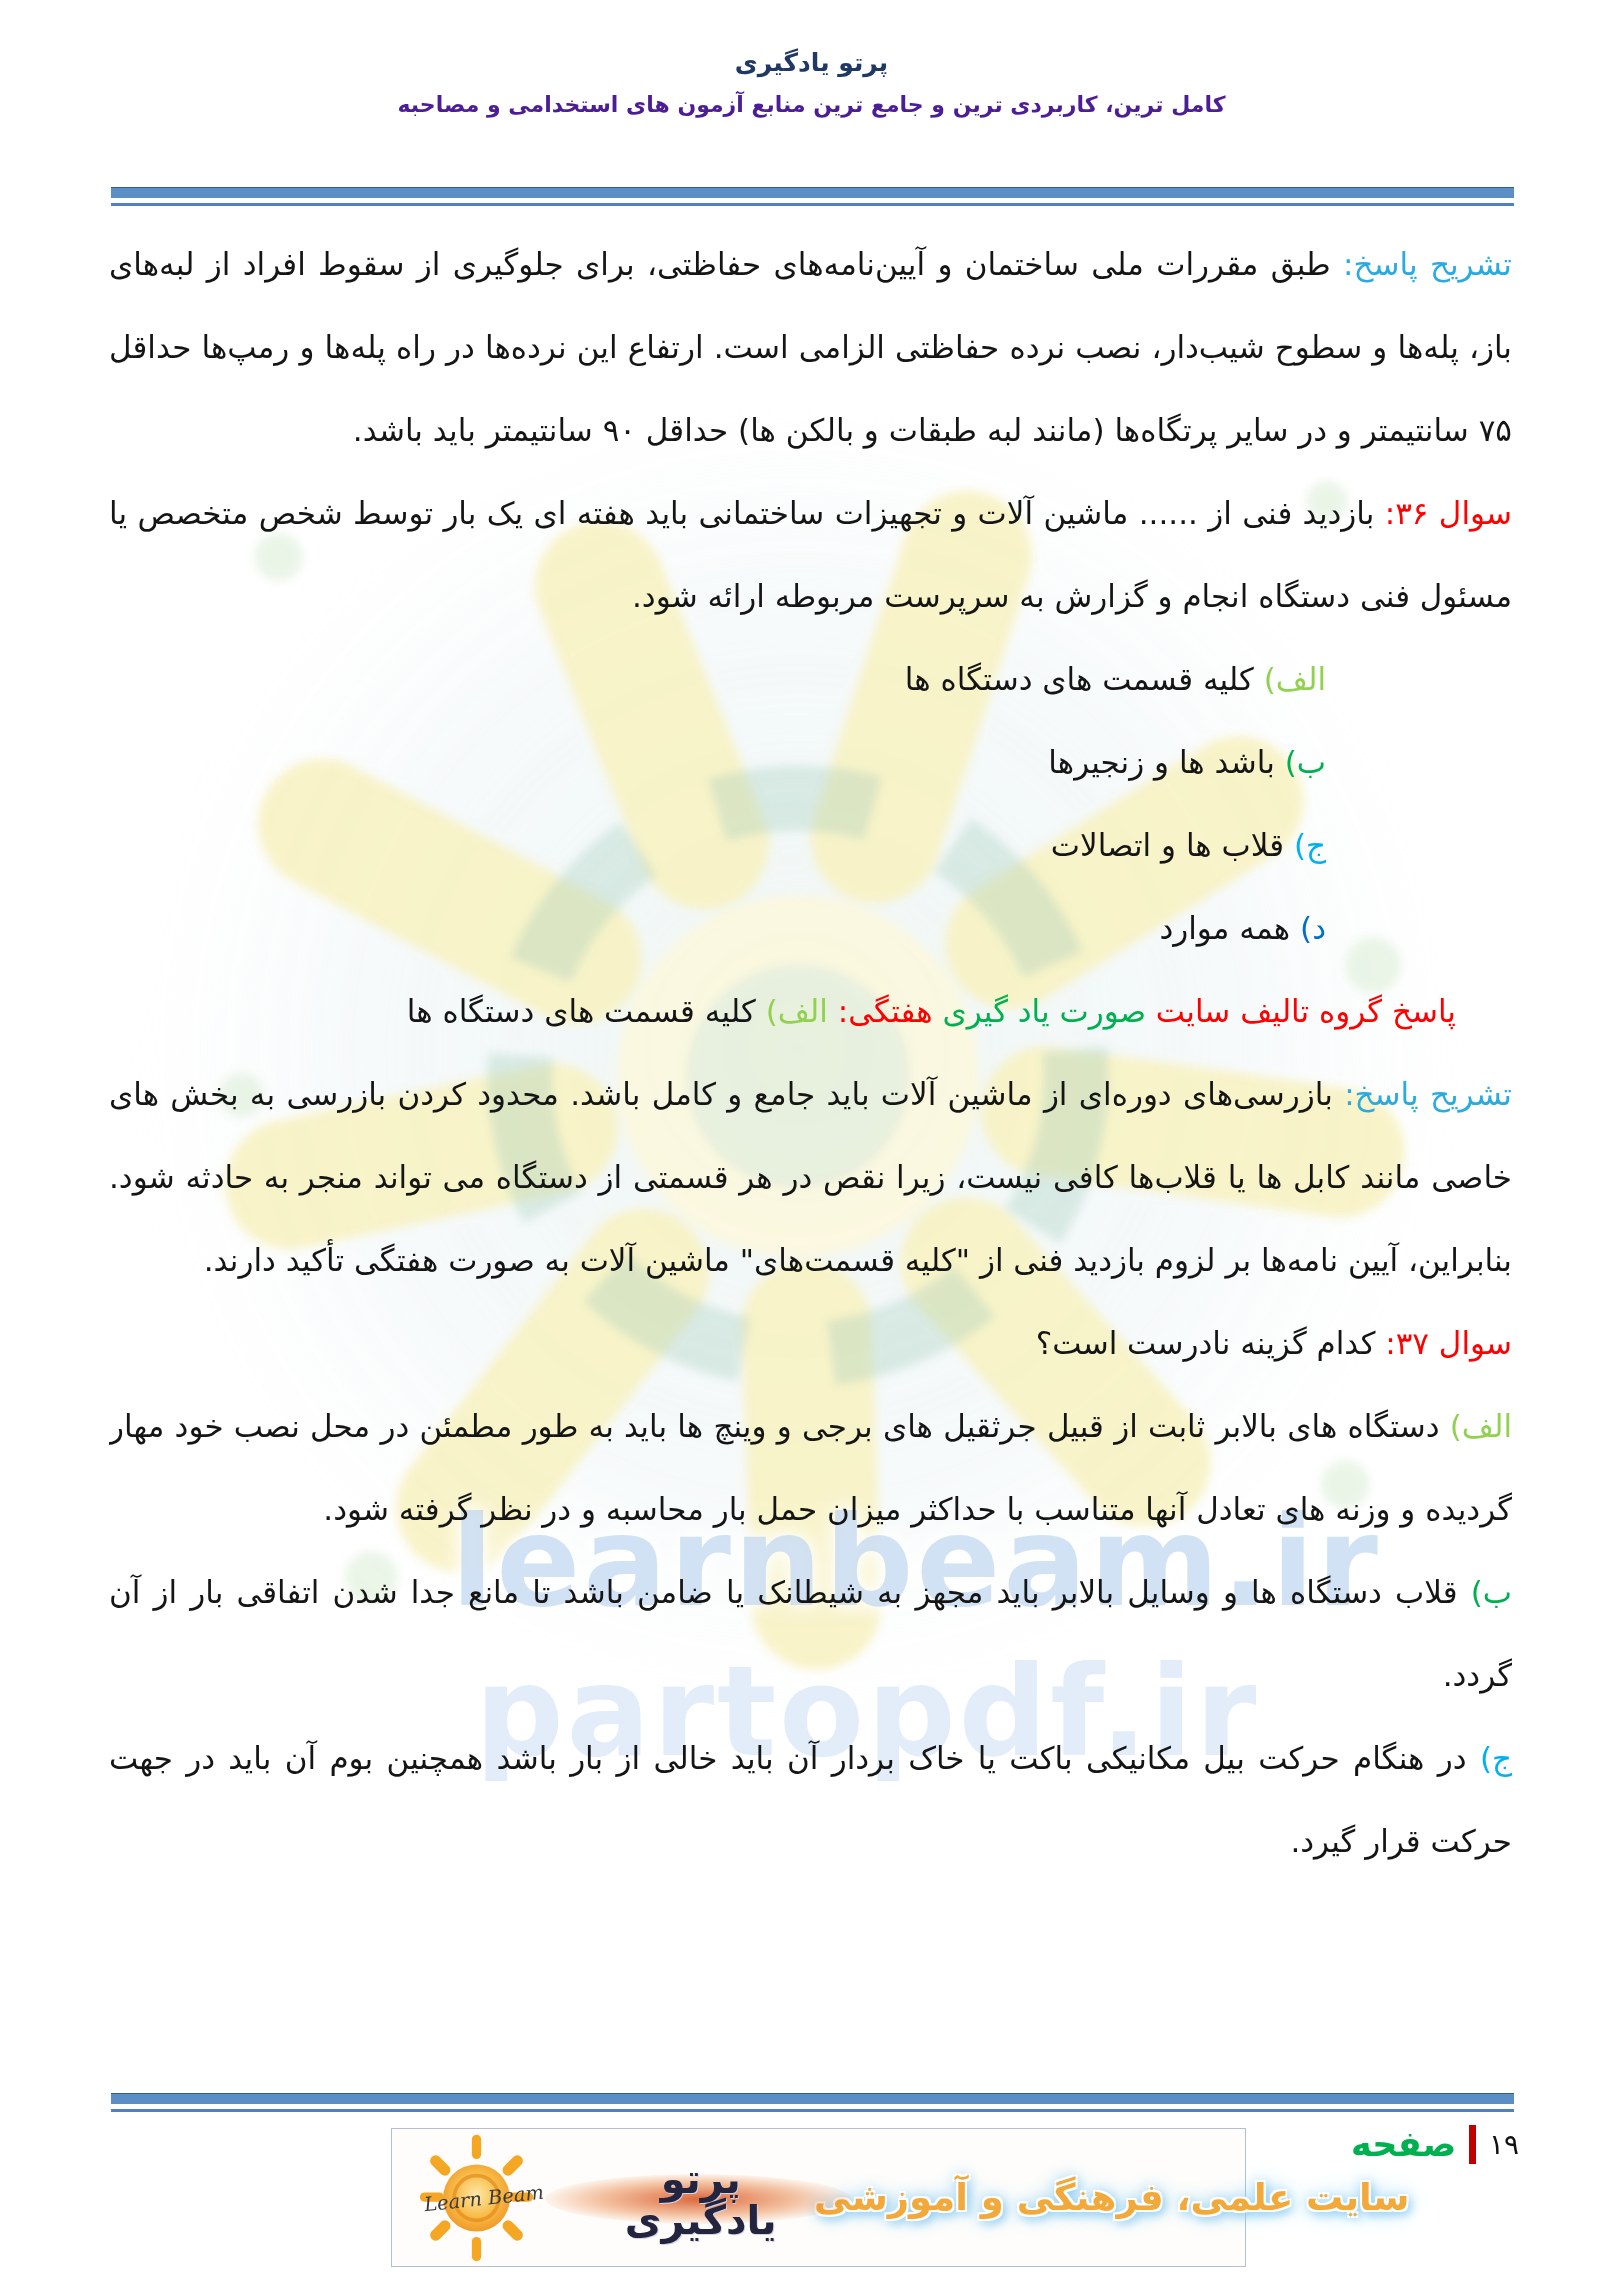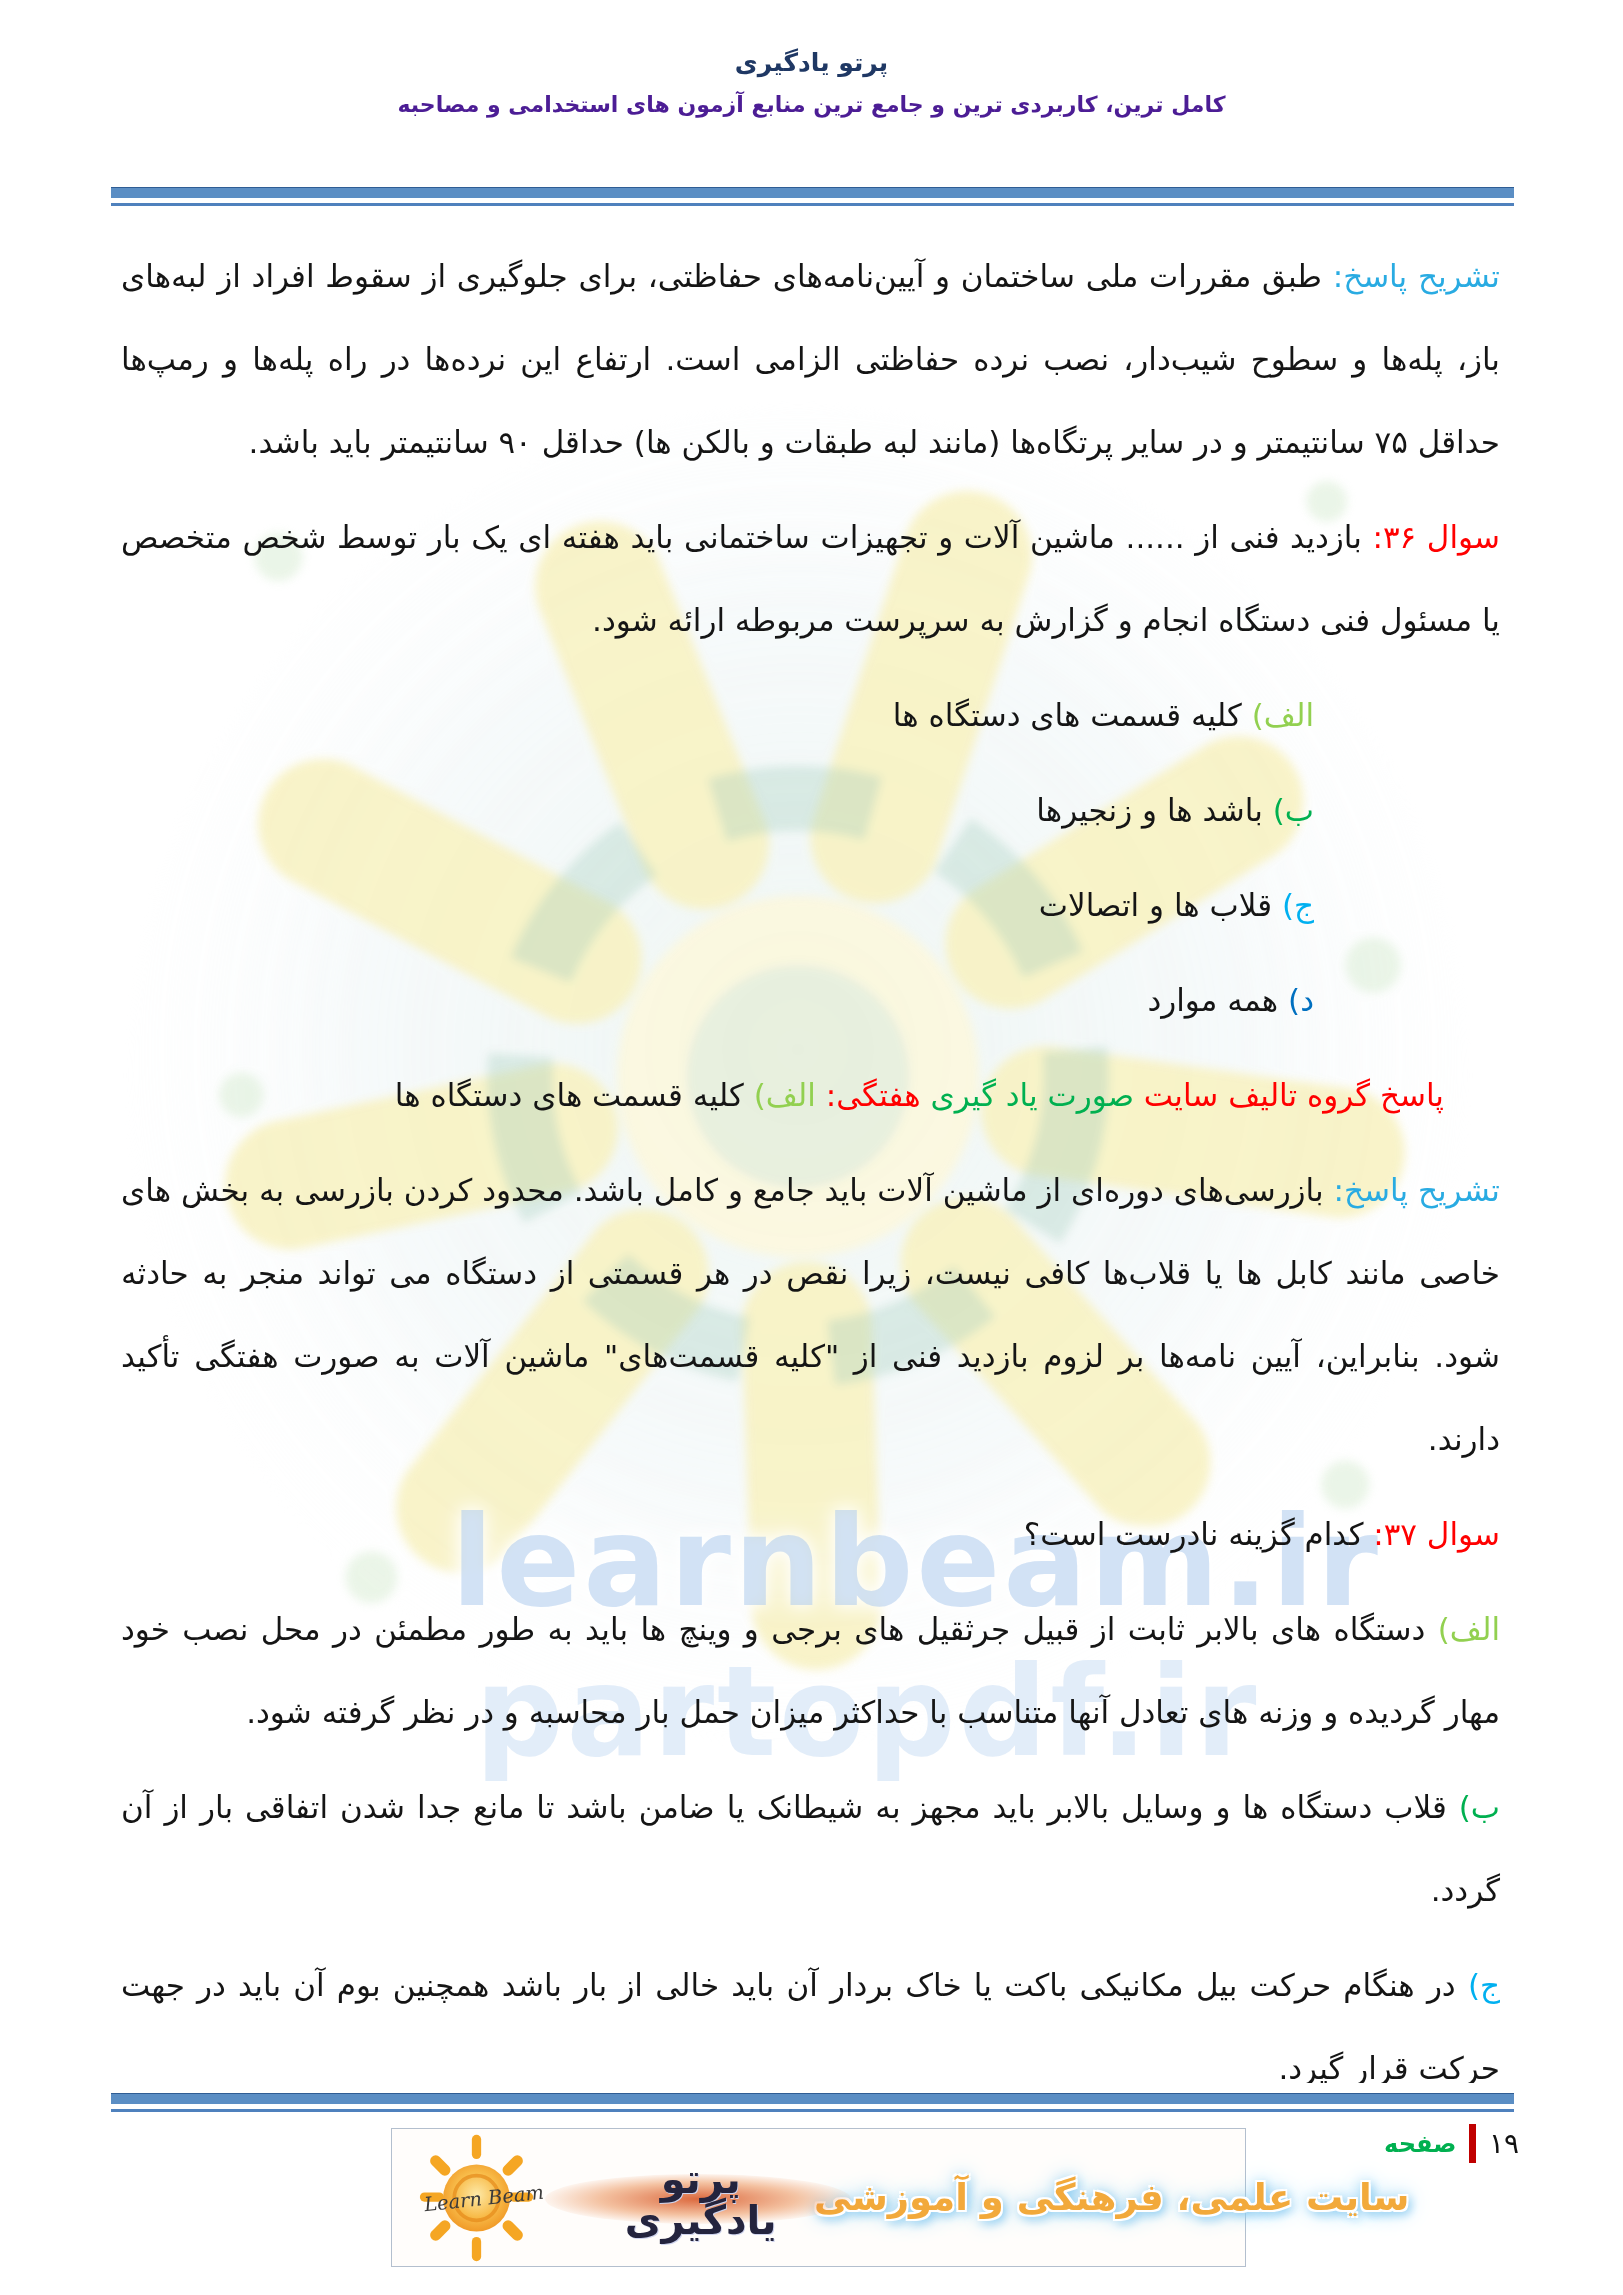--- a/index.html
+++ b/index.html
@@ -37,38 +37,38 @@
     text-shadow:0 0 15px rgba(255,255,255,.95);
   }
 
   
   .content{
     position:absolute;top:223px;right:111px;left:109px;height:1860px;
     z-index:2;direction:rtl;color:#151515;
     font-size:31px;line-height:83px;
     text-align:justify;overflow:hidden;
   }
-  .content p{margin:12px;text-align:justify;text-align-last:right;}
+  .content p{margin:0;text-align:justify;text-align-last:right;}
   .opt{padding-left:0;padding-right:186px;}
   .ans{padding-right:56px;white-space:nowrap;}
   .c-cyan  {color:#29abe2;}
   .c-red   {color:#ff0000;}
   .c-green {color:#00b050;}
   .c-lgreen{color:#92d050;}
   .c-blue  {color:#0070c0;}
   .c-cyanb {color:#00b0f0;}
 
   
   .pageno{
     position:absolute;top:2124px;right:104px;z-index:3;direction:rtl;
     font-size:28px;display:flex;align-items:center;gap:13px;
   }
   .pageno .num{color:#111;}
   .pageno .bar{display:inline-block;width:6.5px;height:39px;background:#c00000;}
-  .pageno .word{color:#00b050;font-weight:bold;font-size:24px;}
+  .pageno .word{color:#00b050;font-weight:bold;font-size:35px;}
   .banner{
     position:absolute;top:2128px;left:391px;width:855px;height:139px;z-index:3;
     background:#fffdfb;border:1.9px solid #b3bfce;
     display:flex;align-items:center;box-sizing:border-box;
   }
   .sun-wrap{position:relative;width:121px;height:130px;margin-left:24px;flex:0 0 auto;}
   .sun-script{
     position:absolute;left:-11px;top:54px;width:158px;text-align:center;
     font-family:"DejaVu Serif", serif;font-style:italic;font-size:19.5px;color:#3a3a3a;
     transform:rotate(-6deg);

